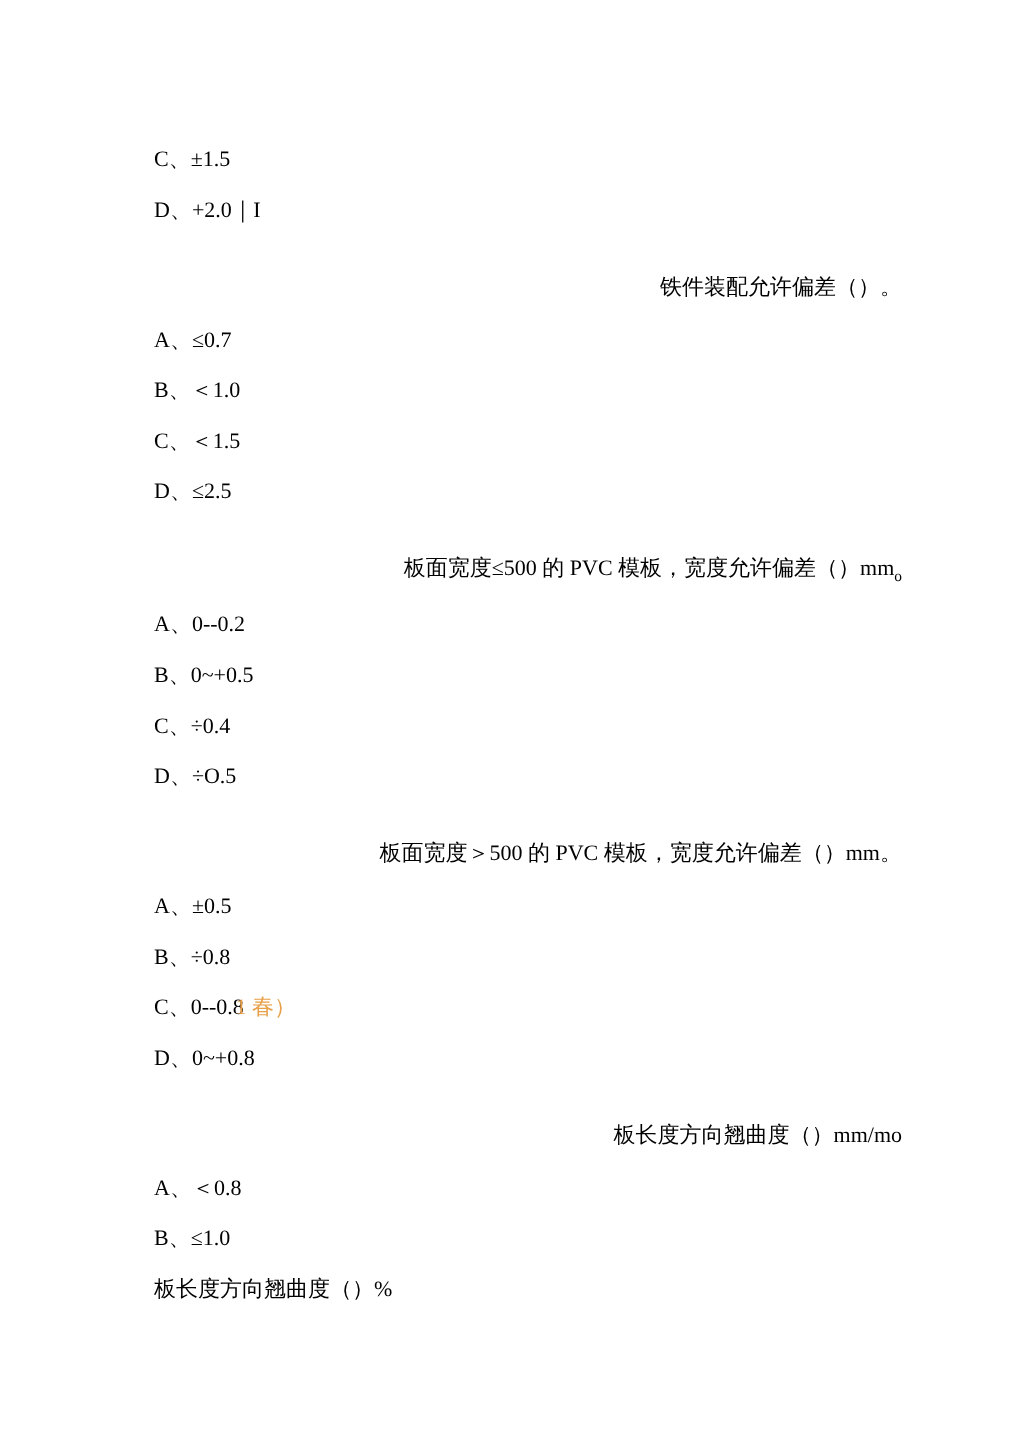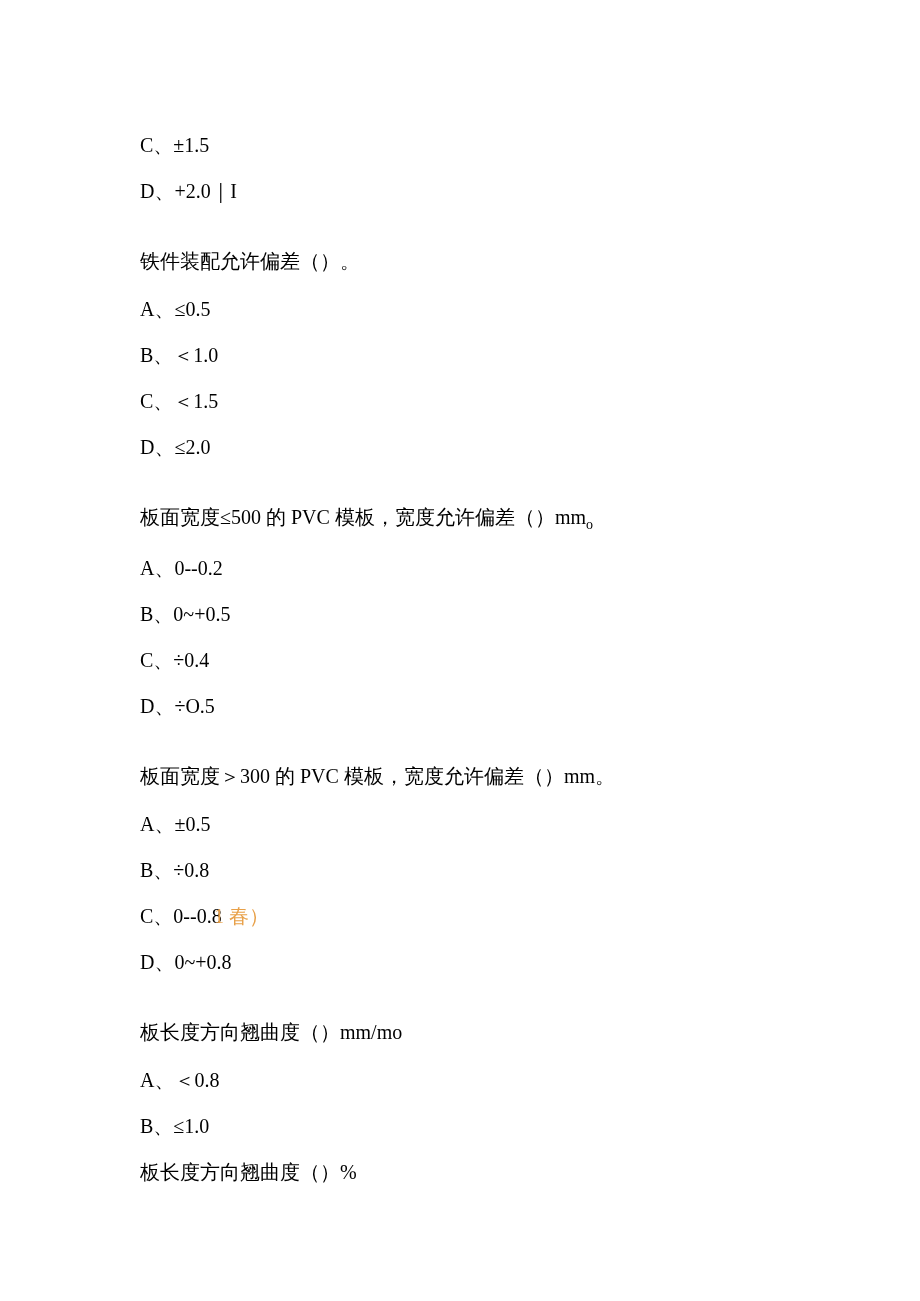--- a/index.html
+++ b/index.html
@@ -19,20 +19,21 @@
       padding-right: 100px;
       line-height: 1.5;
     }
     .line {
       margin-bottom: 22px;
       position: relative;
     }
     .question {
       margin-top: 40px;
       margin-bottom: 18px;
+      text-align: right;
     }
     .option {
       margin-bottom: 16px;
     }
     .inline-orange {
       position: absolute;
       left: 214px;
       color: #e8a048;
       font-family: "SimSun", serif;
     }
@@ -45,34 +46,34 @@
       text-align: center;
     }
   </style>
 </head>
 <body>
 
 <div class="option"><span class="times-font">C、±1.5</span></div>
 <div class="option"><span class="times-font">D、+2.0｜I</span></div>
 
 <div class="question"><span>铁件装配允许偏差（）。</span></div>
-<div class="option"><span class="times-font">A、≤0.5</span></div>
+<div class="option"><span class="times-font">A、≤0.7</span></div>
 <div class="option"><span class="times-font">B、＜1.0</span></div>
 <div class="option"><span class="times-font">C、＜1.5</span></div>
-<div class="option"><span class="times-font">D、≤2.0</span></div>
+<div class="option"><span class="times-font">D、≤2.5</span></div>
 
 <div class="question">
   <span>板面宽度≤500 的 PVC 模板，宽度允许偏差（）mm</span><span class="subscript">o</span>
 </div>
 <div class="option"><span class="times-font">A、0--0.2</span></div>
 <div class="option"><span class="times-font">B、0~+0.5</span></div>
 <div class="option"><span class="times-font">C、÷0.4</span></div>
 <div class="option"><span class="times-font">D、÷O.5</span></div>
 
-<div class="question"><span>板面宽度＞300 的 PVC 模板，宽度允许偏差（）mm。</span></div>
+<div class="question"><span>板面宽度＞500 的 PVC 模板，宽度允许偏差（）mm。</span></div>
 <div class="option"><span class="times-font">A、±0.5</span></div>
 <div class="option"><span class="times-font">B、÷0.8</span></div>
 <div class="option">
   <span class="times-font">C、0--0.8</span>
   <span class="inline-orange">1 春）</span>
 </div>
 <div class="option"><span class="times-font">D、0~+0.8</span></div>
 
 <div class="question"><span>板长度方向翘曲度（）mm/mo</span></div>
 <div class="option"><span class="times-font">A、＜0.8</span></div>

